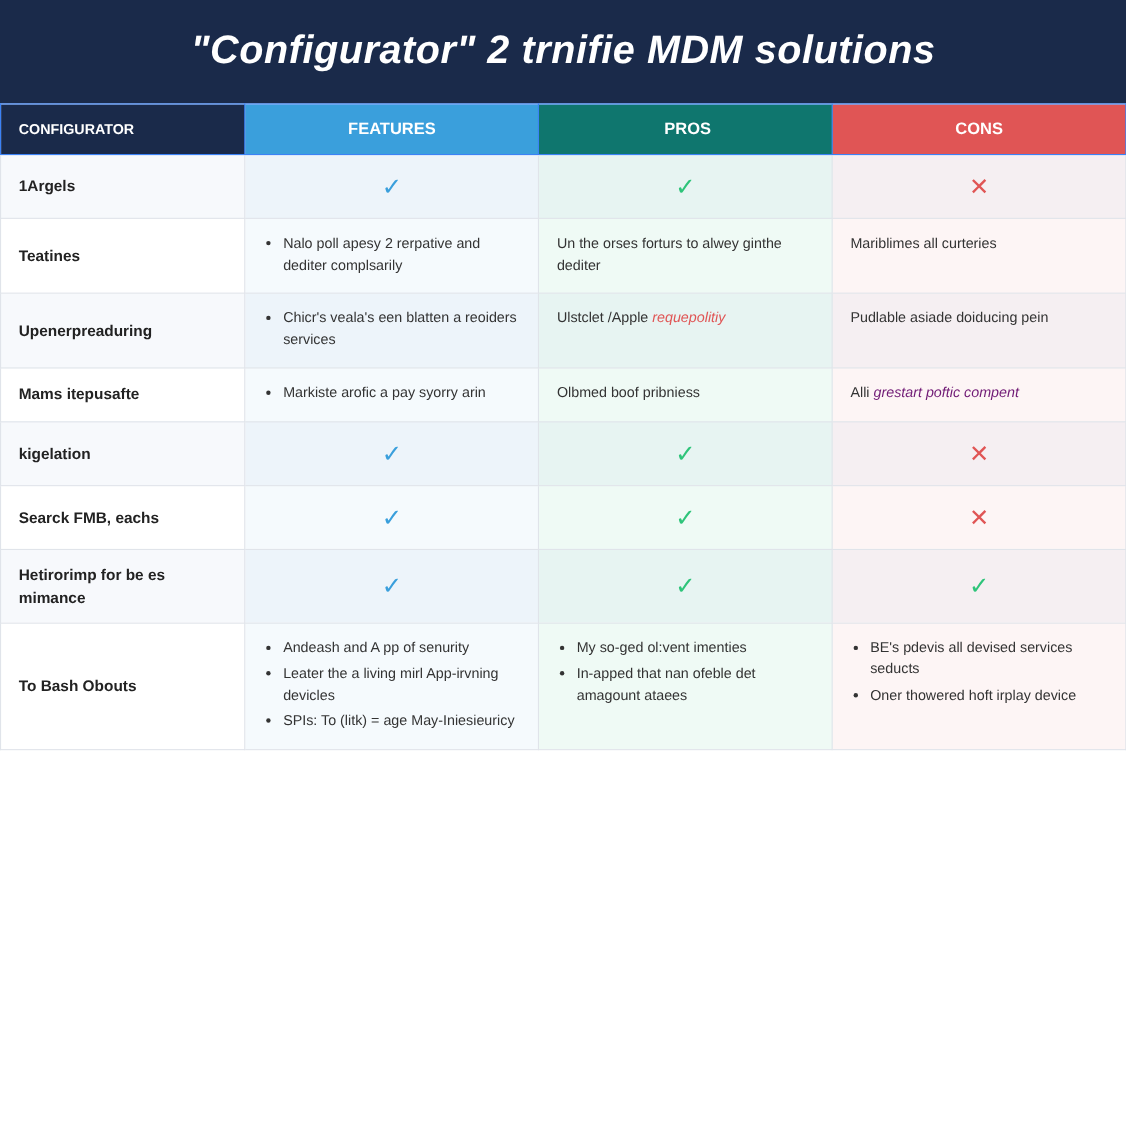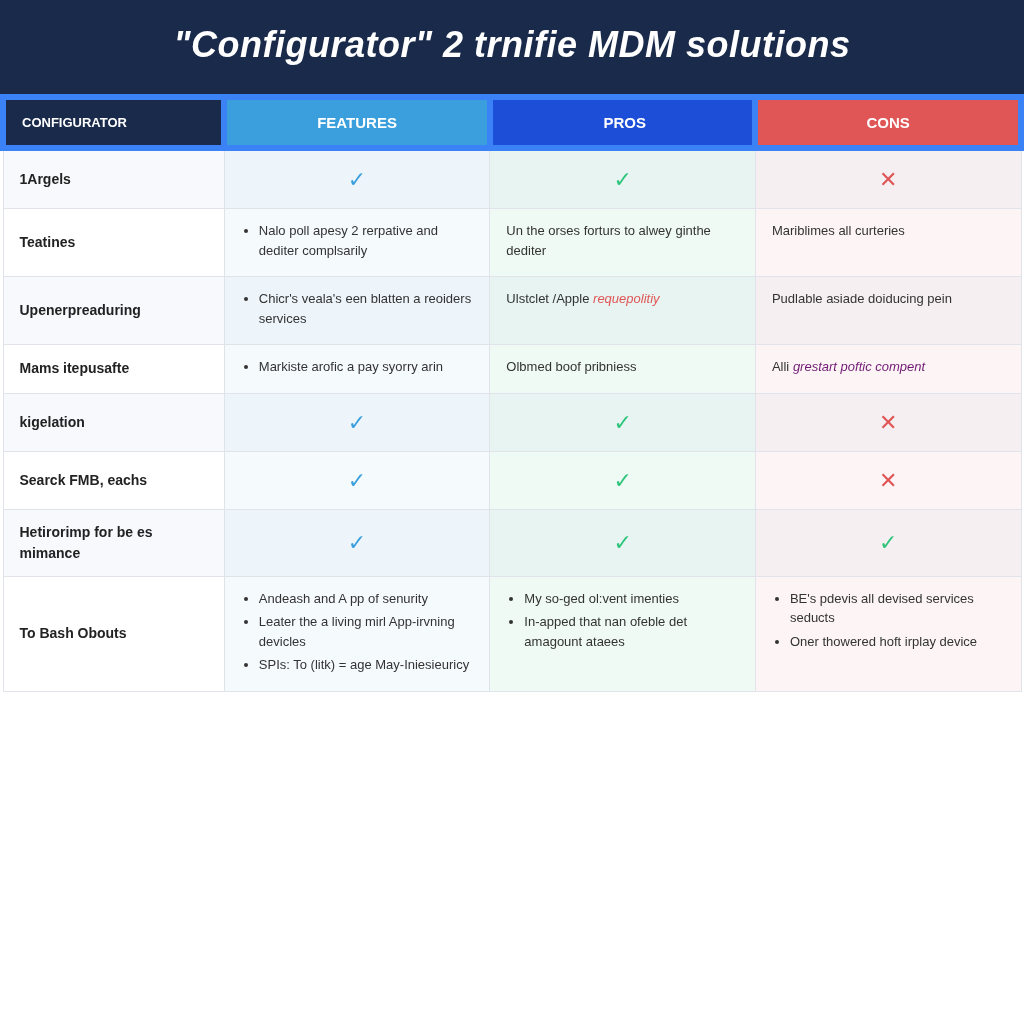--- a/index.html
+++ b/index.html
@@ -42,39 +42,39 @@
 
     thead tr {
       background: #fff;
     }
 
     th {
       padding: 14px 16px;
       font-weight: bold;
       font-size: 15px;
       text-align: center;
-      border: 6px solid #3b82f6;
+      border: 1px solid #3b82f6;
     }
 
     th.col-configurator {
       background: #1a2a4a;
       color: #fff;
       text-align: left;
       font-size: 13px;
       width: 200px;
     }
 
     th.col-features {
       background: #3a9fdc;
       color: #fff;
       width: 240px;
     }
 
     th.col-pros {
-      background: #1d4ed8;
+      background: #0f766e;
       color: #fff;
       width: 240px;
       padding-left: 20px;
     }
 
     th.col-cons {
       background: #e05555;
       color: #fff;
       width: 240px;
     }

